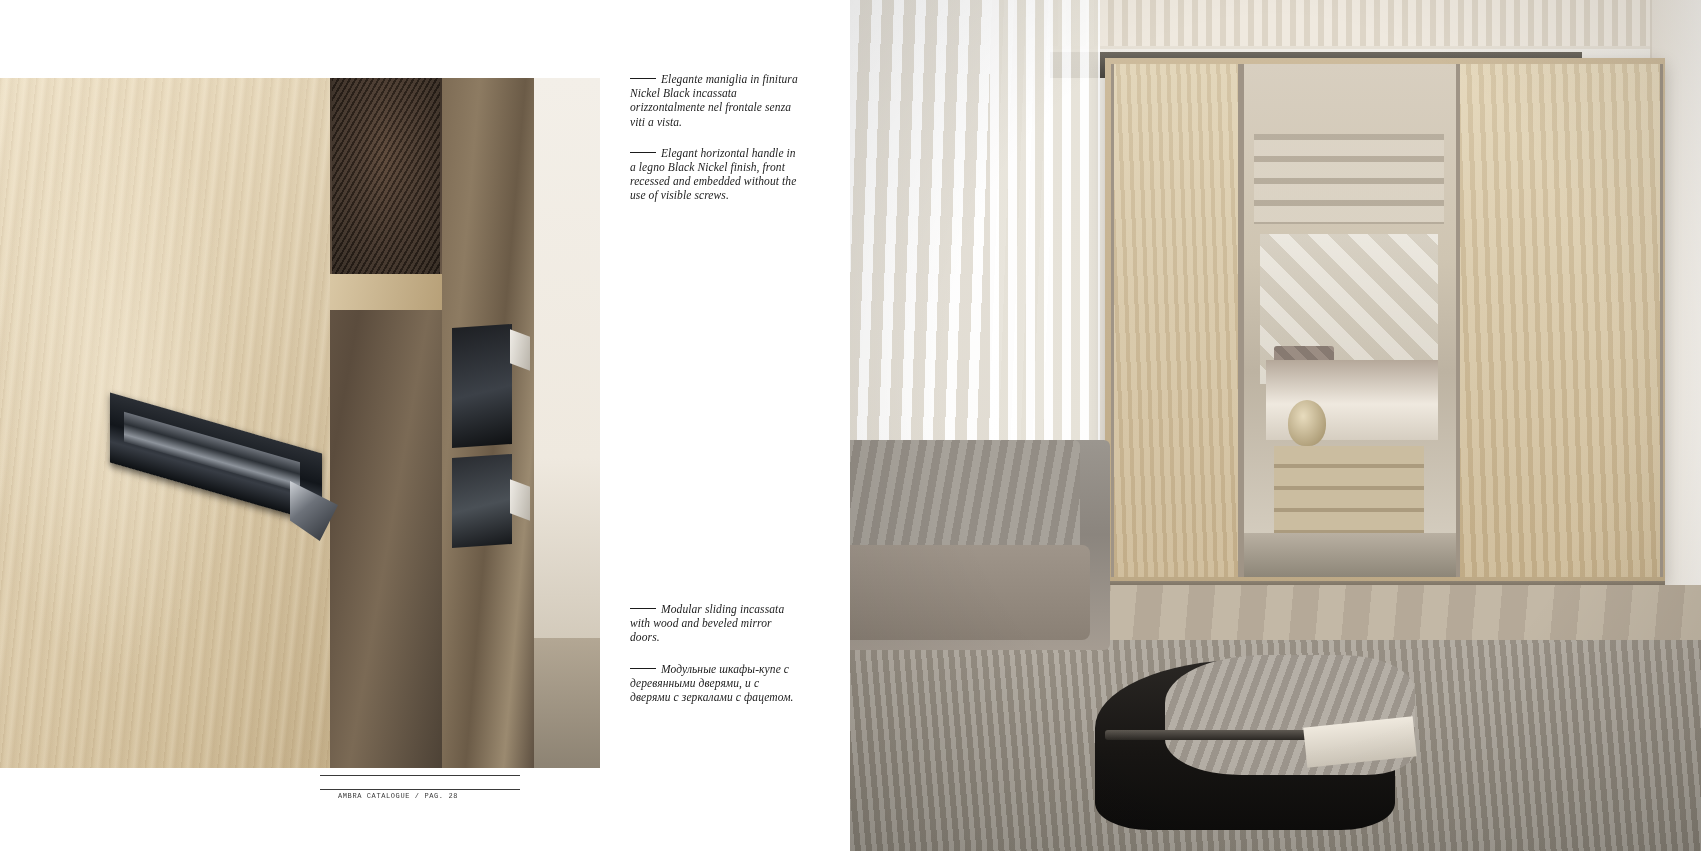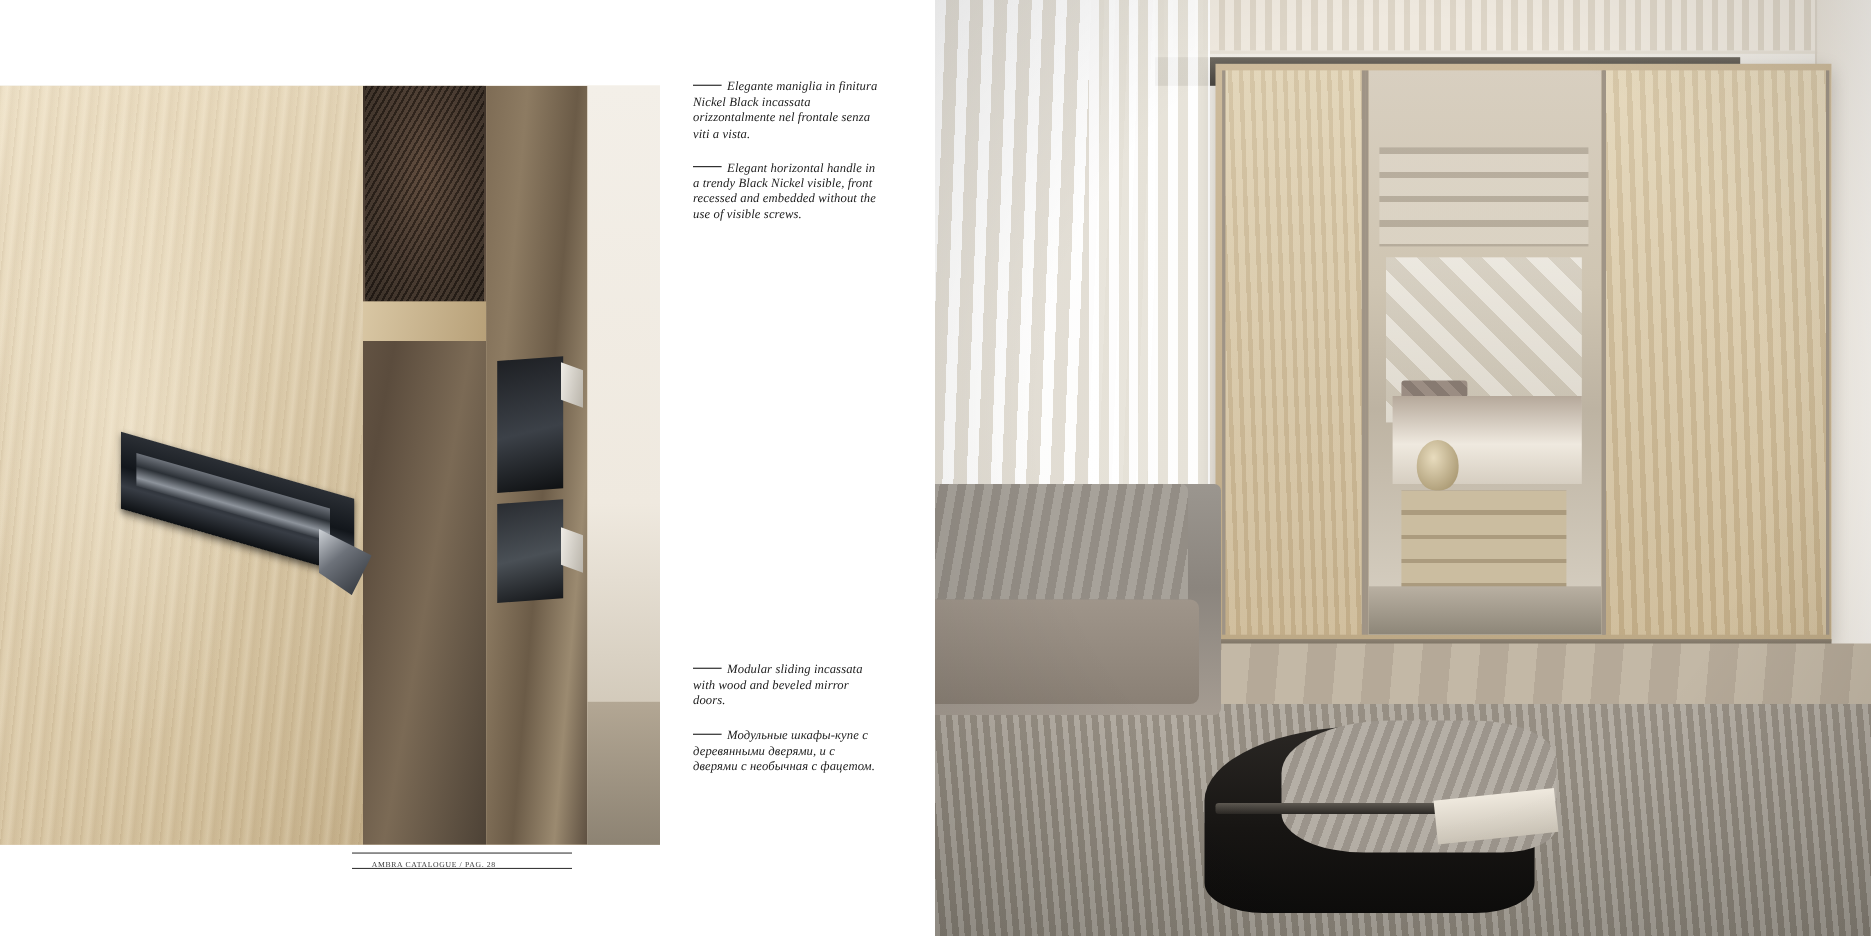--- a/index.html
+++ b/index.html
@@ -218,22 +218,22 @@
   .footer .rule {
     position: absolute;
     left: 0; top: 0;
     width: 200px;
     height: 1px;
     background: #3a3a3a;
   }
   .footer .rule.bottom { top: 14px; }
   .footer .fcap {
     position: absolute;
-    left: 18px; top: 7px;
-    font-family: Liberation Serif, serif;
+    left: 18px; top: 17px;
+    font-family: Liberation Mono, monospace;
     font-size: 7px;
     letter-spacing: 0.6px;
     color: #3a3a3a;
     white-space: nowrap;
   }
 
   
   .page-right {
     position: absolute;
     left: 850px; top: 0;
@@ -446,30 +446,30 @@
         <div class="handle-inner"></div>
         <div class="handle-tip"></div>
       </div>
     </div>
 
     <div class="caption-col-left">
       <div class="cap-block">
         <p><span class="lead-rule"></span><span>Elegante maniglia in finitura Nickel Black incassata orizzontalmente nel frontale senza viti a vista.</span></p>
       </div>
       <div class="cap-block">
-        <p><span class="lead-rule"></span><span>Elegant horizontal handle in a trendy Black Nickel visible, front recessed and embedded without the use of visible screws.</span></p>
+        <p><span class="lead-rule"></span><span>Elegant horizontal handle in a legno Black Nickel finish, front recessed and embedded without the use of visible screws.</span></p>
       </div>
     </div>
 
     <div class="caption-col-left-lower">
       <div class="cap-block">
         <p><span class="lead-rule"></span><span>Modular sliding incassata with wood and beveled mirror doors.</span></p>
       </div>
       <div class="cap-block">
-        <p><span class="lead-rule"></span><span>Модульные шкафы-купе с деревянными дверями, и с дверями с необычная с фацетом.</span></p>
+        <p><span class="lead-rule"></span><span>Модульные шкафы-купе с деревянными дверями, и с дверями с зеркалами с фацетом.</span></p>
       </div>
     </div>
 
     <div class="footer footer-left">
       <div class="rule"></div>
       <div class="fcap">AMBRA CATALOGUE  /  PAG. 28</div>
       <div class="rule bottom"></div>
     </div>
   </div>
 

